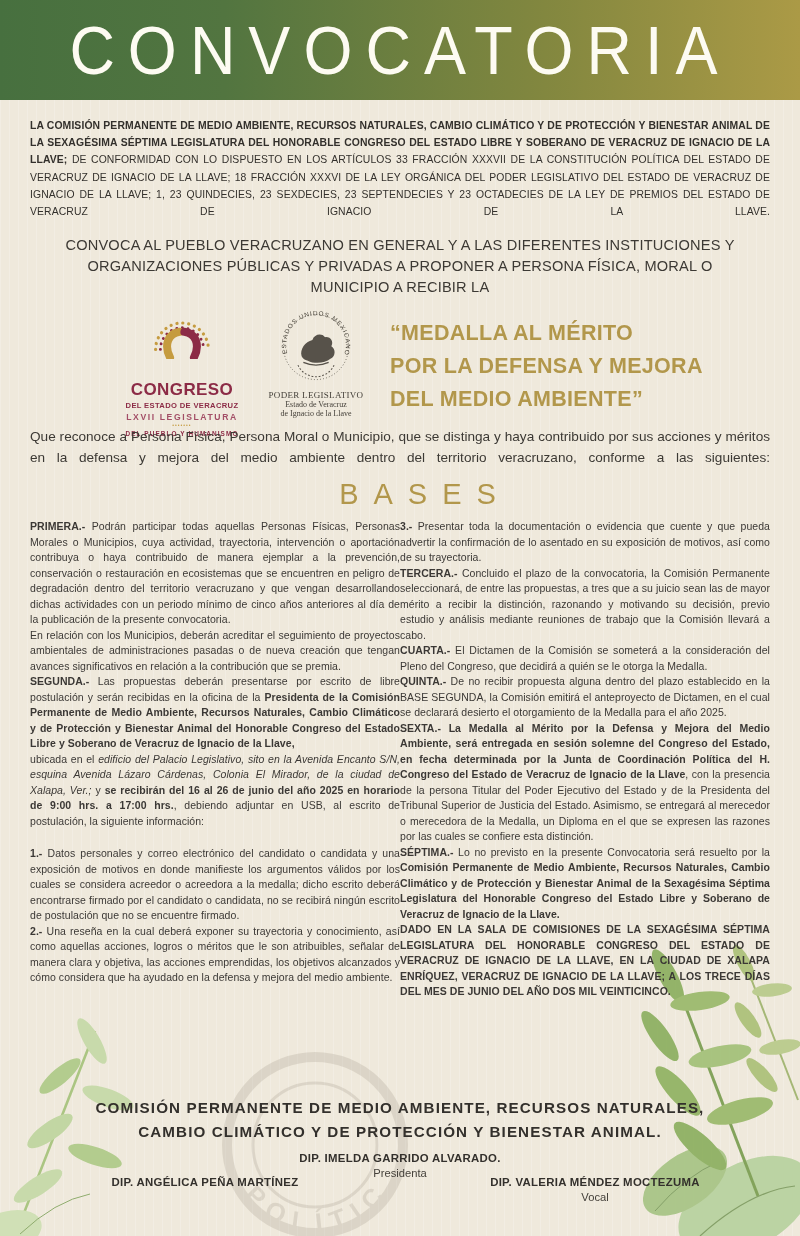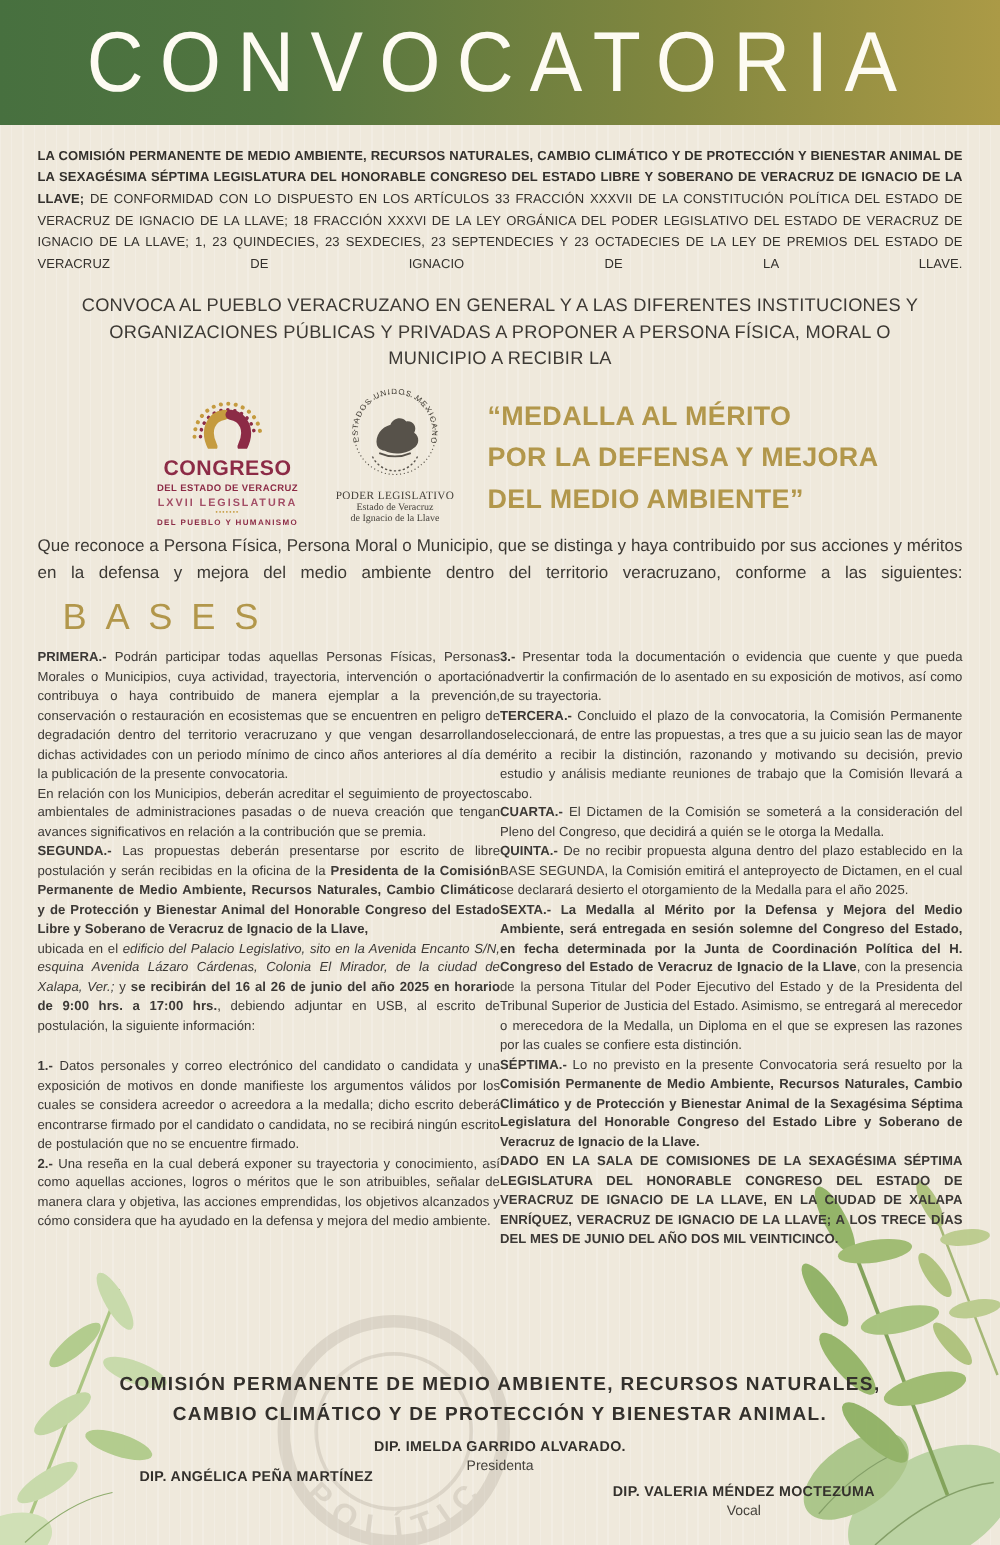--- a/index.html
+++ b/index.html
@@ -38,42 +38,42 @@
   }
   .legal-text .b{font-weight:700;}
   
   .convoca{
     margin:15px 56px 0 56px;text-align:center;
     font-size:14.6px;line-height:21px;color:#3c3934;letter-spacing:.2px;
   }
   
   .logo-row{display:flex;align-items:flex-start;margin:13px 0 0 122px;height:104px;}
   .congreso{width:120px;text-align:center;}
-  .congreso .c-name{font-size:17px;font-weight:700;color:#8c2b46;letter-spacing:.4px;margin-top:1px;}
+  .congreso .c-name{font-size:17px;font-weight:700;color:#8c2b46;letter-spacing:.4px;margin-top:17px;}
   .congreso .c-sub{font-size:7.6px;font-weight:700;color:#8c2b46;letter-spacing:.35px;margin-top:1px;text-align:center;}
   .congreso .c-leg{font-size:8.6px;font-weight:600;color:#a34e66;letter-spacing:1.6px;margin-top:2px;}
   .congreso .c-dots{font-size:5px;color:#c59b3f;letter-spacing:1px;line-height:5px;margin-top:1px;}
   .congreso .c-motto{font-size:6.4px;font-weight:700;color:#8c2b46;letter-spacing:1.1px;margin-top:2px;}
   .seal{width:96px;margin-left:26px;text-align:center;}
   .seal .s-l1{font-family:"Liberation Serif","DejaVu Serif",serif;font-size:9px;color:#45413a;letter-spacing:.3px;margin-top:1px;}
   .seal .s-l2,.seal .s-l3{font-family:"Liberation Serif","DejaVu Serif",serif;font-size:8px;color:#45413a;}
   .medal{margin-left:26px;padding-top:6px;}
   .medal div{
     font-size:21.5px;font-weight:700;color:#b2974b;
     line-height:33px;letter-spacing:.3px;
   }
   
   .recognition{margin:12px 30px 0 30px;}
   .recognition p{
     margin:0;font-size:13.6px;line-height:20.5px;color:#3c3934;
     text-align:justify;text-align-last:justify;
   }
   
   .bases{
-    margin:10px 0 2px 0;
+    margin:10px 0 2px 0;text-align:center;
     font-size:29px;font-weight:400;color:#b2974b;letter-spacing:15px;text-indent:15px;padding-left:35px;
   }
   
   .columns{display:flex;margin:8px 30px 0 30px;}
   .col{flex:1 1 0;}
   .col p{
     margin:0;font-size:10.5px;line-height:15.5px;color:#3b3835;
     text-align:justify;letter-spacing:.05px;
   }
   .col p.gap{margin-top:17px;}
@@ -83,21 +83,21 @@
   .footer{position:absolute;left:0;top:1096px;width:800px;z-index:2;}
   .commission{
     margin:0 auto;width:680px;text-align:center;
     font-size:15.2px;font-weight:700;letter-spacing:1.1px;line-height:24px;color:#33302c;
   }
   .sig{position:absolute;text-align:center;}
   .sig .name{font-size:11.4px;font-weight:700;letter-spacing:.3px;color:#33302c;}
   .sig .role{font-size:11.2px;font-weight:400;color:#44403a;margin-top:3px;}
   .sig-p{left:0;width:800px;top:56px;}
   .sig-s{left:25px;width:360px;top:80px;}
-  .sig-v{left:415px;width:360px;top:92px;}
+  .sig-v{left:415px;width:360px;top:80px;}
   
   .deco{position:absolute;z-index:1;pointer-events:none;}
   .wm{position:absolute;z-index:1;opacity:.16;pointer-events:none;}
 </style>
 </head>
 <body>
 
 <div class="page">
 
   <svg class="wm" style="left:165px;top:1050px;" width="300" height="190" viewBox="0 0 300 190">

